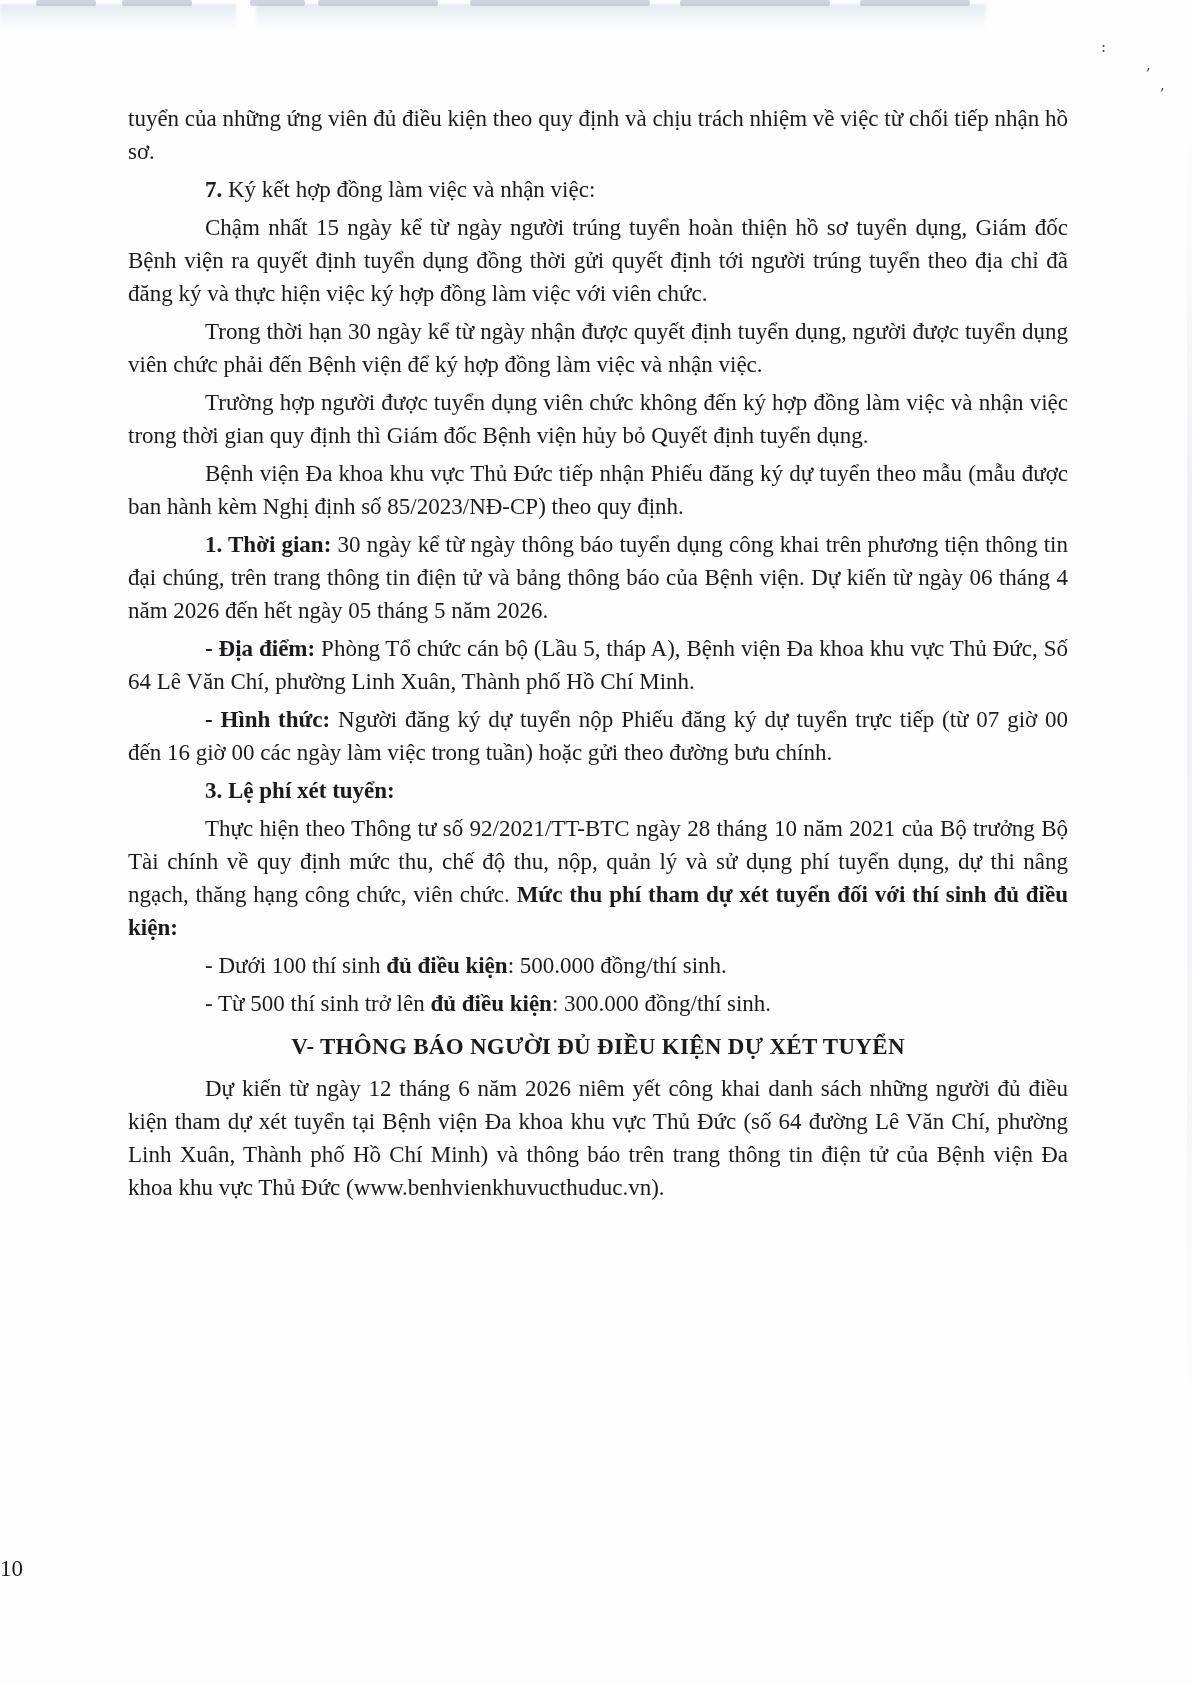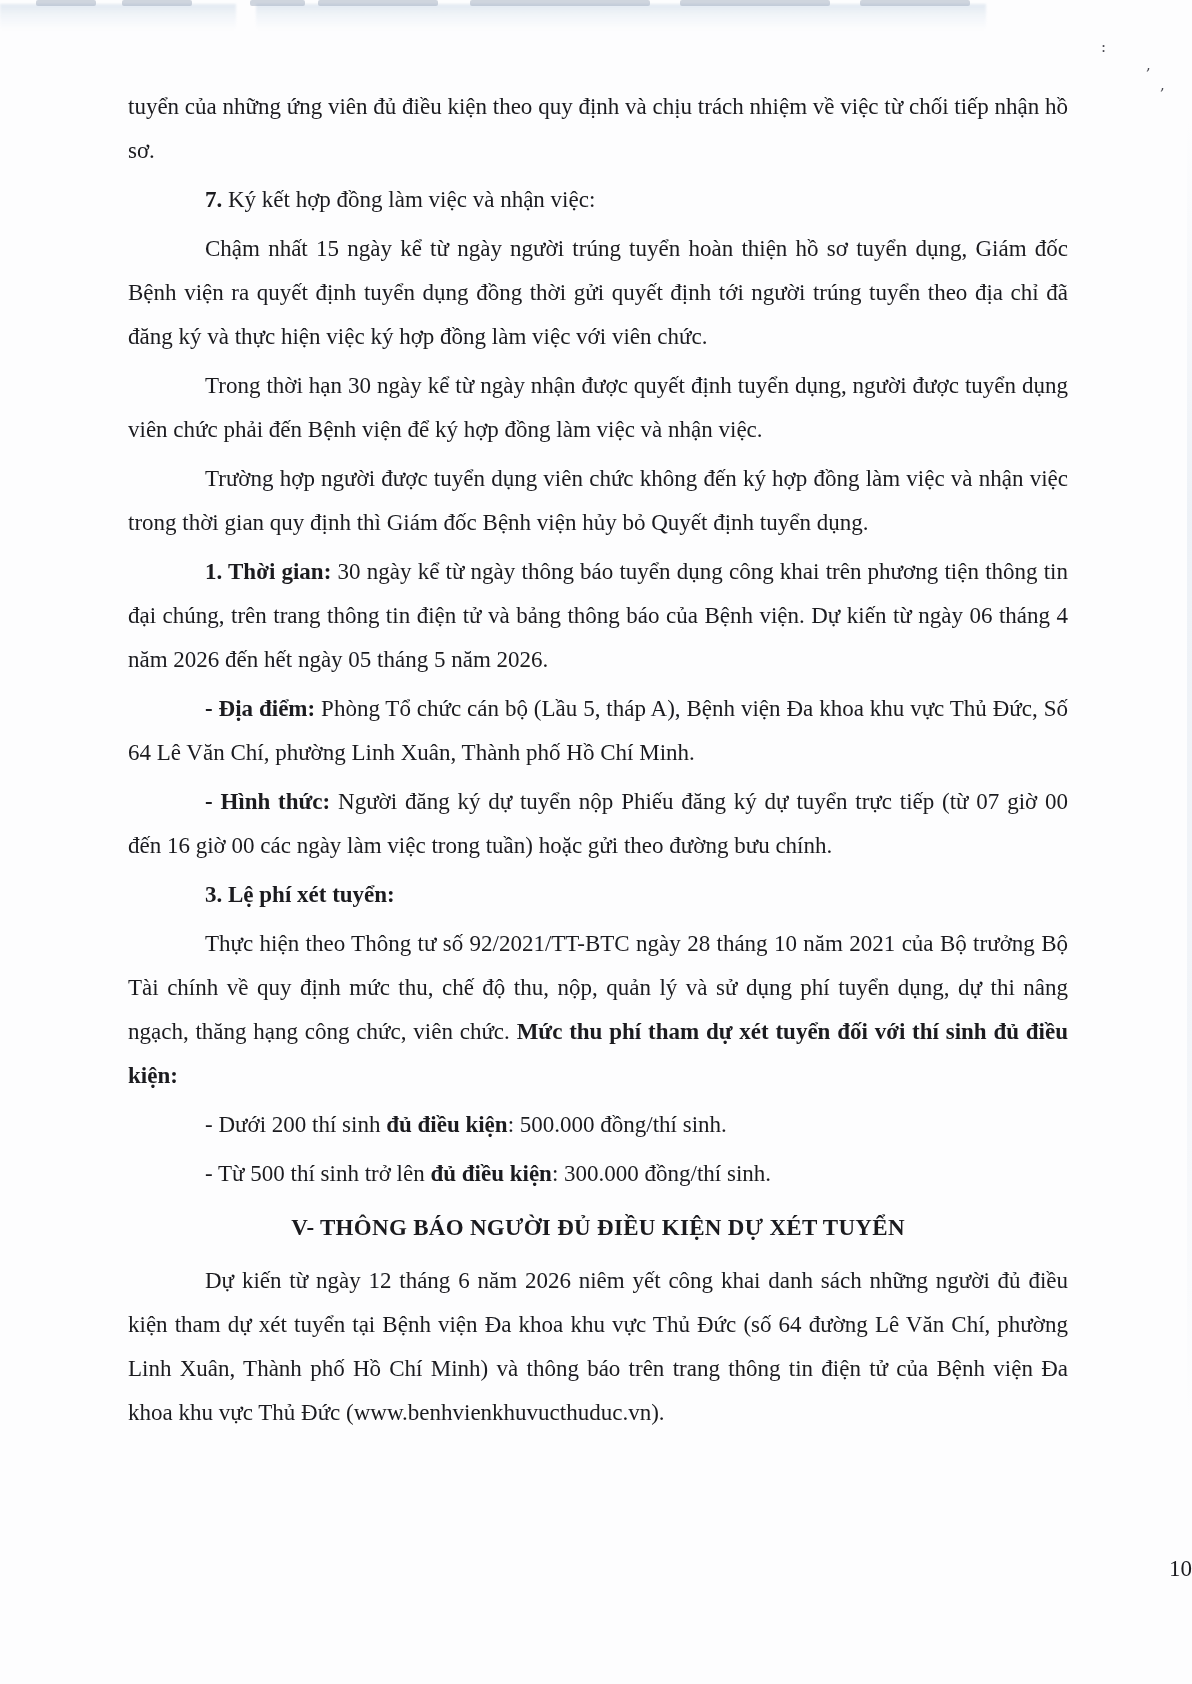--- a/index.html
+++ b/index.html
@@ -18,34 +18,34 @@
   }
   .scan-band.b1{left:0;width:236px;}
   .scan-band.b2{left:256px;width:730px;}
   .scan-dash{
     position:absolute;top:0;height:6px;background:rgba(150,165,185,.45);filter:blur(.6px);border-radius:2px;
   }
   .speck{
     position:absolute;color:#4a4a52;font-size:15px;line-height:1;font-family:"DejaVu Serif",serif;
   }
   .content{
-    position:absolute;left:128px;top:85px;width:940px;
-    font-size:23px;line-height:44px;
+    position:absolute;left:128px;top:102px;width:940px;
+    font-size:23px;line-height:33px;
     text-align:justify;
   }
   .content p{margin:0 0 5px 0;}
   .content p.indent{text-indent:77px;}
   .content p.heading{
     text-align:center;font-weight:bold;text-indent:0;
     margin:10px 0 9px 0;letter-spacing:.3px;
   }
   .b{font-weight:bold;}
   .page-number{
     position:absolute;left:0;width:1192px;top:1556px;
-    text-align:right;font-size:23px;color:#1b1b1f;
+    text-align:left;font-size:23px;color:#1b1b1f;
   }
   
   .edge-streak{
     position:absolute;right:0;top:120px;width:5px;height:1300px;
     background:linear-gradient(180deg, rgba(210,222,234,0), rgba(208,220,233,.35) 30%, rgba(208,220,233,.25) 70%, rgba(210,222,234,0));
   }
 </style>
 </head>
 <body>
 
@@ -66,26 +66,27 @@
   <span class="speck" style="left:1160px;top:78px;">,</span>
 
   <div class="edge-streak"></div>
 
   <div class="content" id="doc-body">
       <p><span>tuyển của những ứng viên đủ điều kiện theo quy định và chịu trách nhiệm về việc từ chối tiếp nhận hồ sơ.</span></p>
       <p class="indent"><span class="b">7.</span><span> Ký kết hợp đồng làm việc và nhận việc:</span></p>
       <p class="indent"><span>Chậm nhất 15 ngày kể từ ngày người trúng tuyển hoàn thiện hồ sơ tuyển dụng, Giám đốc Bệnh viện ra quyết định tuyển dụng đồng thời gửi quyết định tới người trúng tuyển theo địa chỉ đã đăng ký và thực hiện việc ký hợp đồng làm việc với viên chức.</span></p>
       <p class="indent"><span>Trong thời hạn 30 ngày kể từ ngày nhận được quyết định tuyển dụng, người được tuyển dụng viên chức phải đến Bệnh viện để ký hợp đồng làm việc và nhận việc.</span></p>
       <p class="indent"><span>Trường hợp người được tuyển dụng viên chức không đến ký hợp đồng làm việc và nhận việc trong thời gian quy định thì Giám đốc Bệnh viện hủy bỏ Quyết định tuyển dụng.</span></p>
+      <p class="indent"><span>Bệnh viện Đa khoa khu vực Thủ Đức tiếp nhận Phiếu đăng ký dự tuyển theo mẫu (mẫu được ban hành kèm Nghị định số 85/2023/NĐ-CP) theo quy định.</span></p>
       <p class="indent"><span class="b">1. Thời gian:</span><span> 30 ngày kể từ ngày thông báo tuyển dụng công khai trên phương tiện thông tin đại chúng, trên trang thông tin điện tử và bảng thông báo của Bệnh viện. Dự kiến từ ngày 06 tháng 4 năm 2026 đến hết ngày 05 tháng 5 năm 2026.</span></p>
       <p class="indent"><span class="b">- Địa điểm:</span><span> Phòng Tổ chức cán bộ (Lầu 5, tháp A), Bệnh viện Đa khoa khu vực Thủ Đức, Số 64 Lê Văn Chí, phường Linh Xuân, Thành phố Hồ Chí Minh.</span></p>
       <p class="indent"><span class="b">- Hình thức:</span><span> Người đăng ký dự tuyển nộp Phiếu đăng ký dự tuyển trực tiếp (từ 07 giờ 00 đến 16 giờ 00 các ngày làm việc trong tuần) hoặc gửi theo đường bưu chính.</span></p>
       <p class="indent"><span class="b">3. Lệ phí xét tuyển:</span></p>
       <p class="indent"><span>Thực hiện theo Thông tư số 92/2021/TT-BTC ngày 28 tháng 10 năm 2021 của Bộ trưởng Bộ Tài chính về quy định mức thu, chế độ thu, nộp, quản lý và sử dụng phí tuyển dụng, dự thi nâng ngạch, thăng hạng công chức, viên chức. </span><span class="b">Mức thu phí tham dự xét tuyển đối với thí sinh đủ điều kiện:</span></p>
-      <p class="indent"><span>- Dưới 200 thí sinh </span><span class="b">đủ điều kiện</span><span>: 500.000 đồng/thí sinh.</span></p>
+      <p class="indent"><span>- Dưới 100 thí sinh </span><span class="b">đủ điều kiện</span><span>: 500.000 đồng/thí sinh.</span></p>
       <p class="indent"><span>- Từ 500 thí sinh trở lên </span><span class="b">đủ điều kiện</span><span>: 300.000 đồng/thí sinh.</span></p>
       <p class="heading"><span class="b">V- THÔNG BÁO NGƯỜI ĐỦ ĐIỀU KIỆN DỰ XÉT TUYỂN</span></p>
       <p class="indent"><span>Dự kiến từ ngày 12 tháng 6 năm 2026 niêm yết công khai danh sách những người đủ điều kiện tham dự xét tuyển tại Bệnh viện Đa khoa khu vực Thủ Đức (số 64 đường Lê Văn Chí, phường Linh Xuân, Thành phố Hồ Chí Minh) và thông báo trên trang thông tin điện tử của Bệnh viện Đa khoa khu vực Thủ Đức (www.benhvienkhuvucthuduc.vn).</span></p>
     </div>
 
   <div class="page-number">10</div>
 
 </div>
 
 </body></html>

